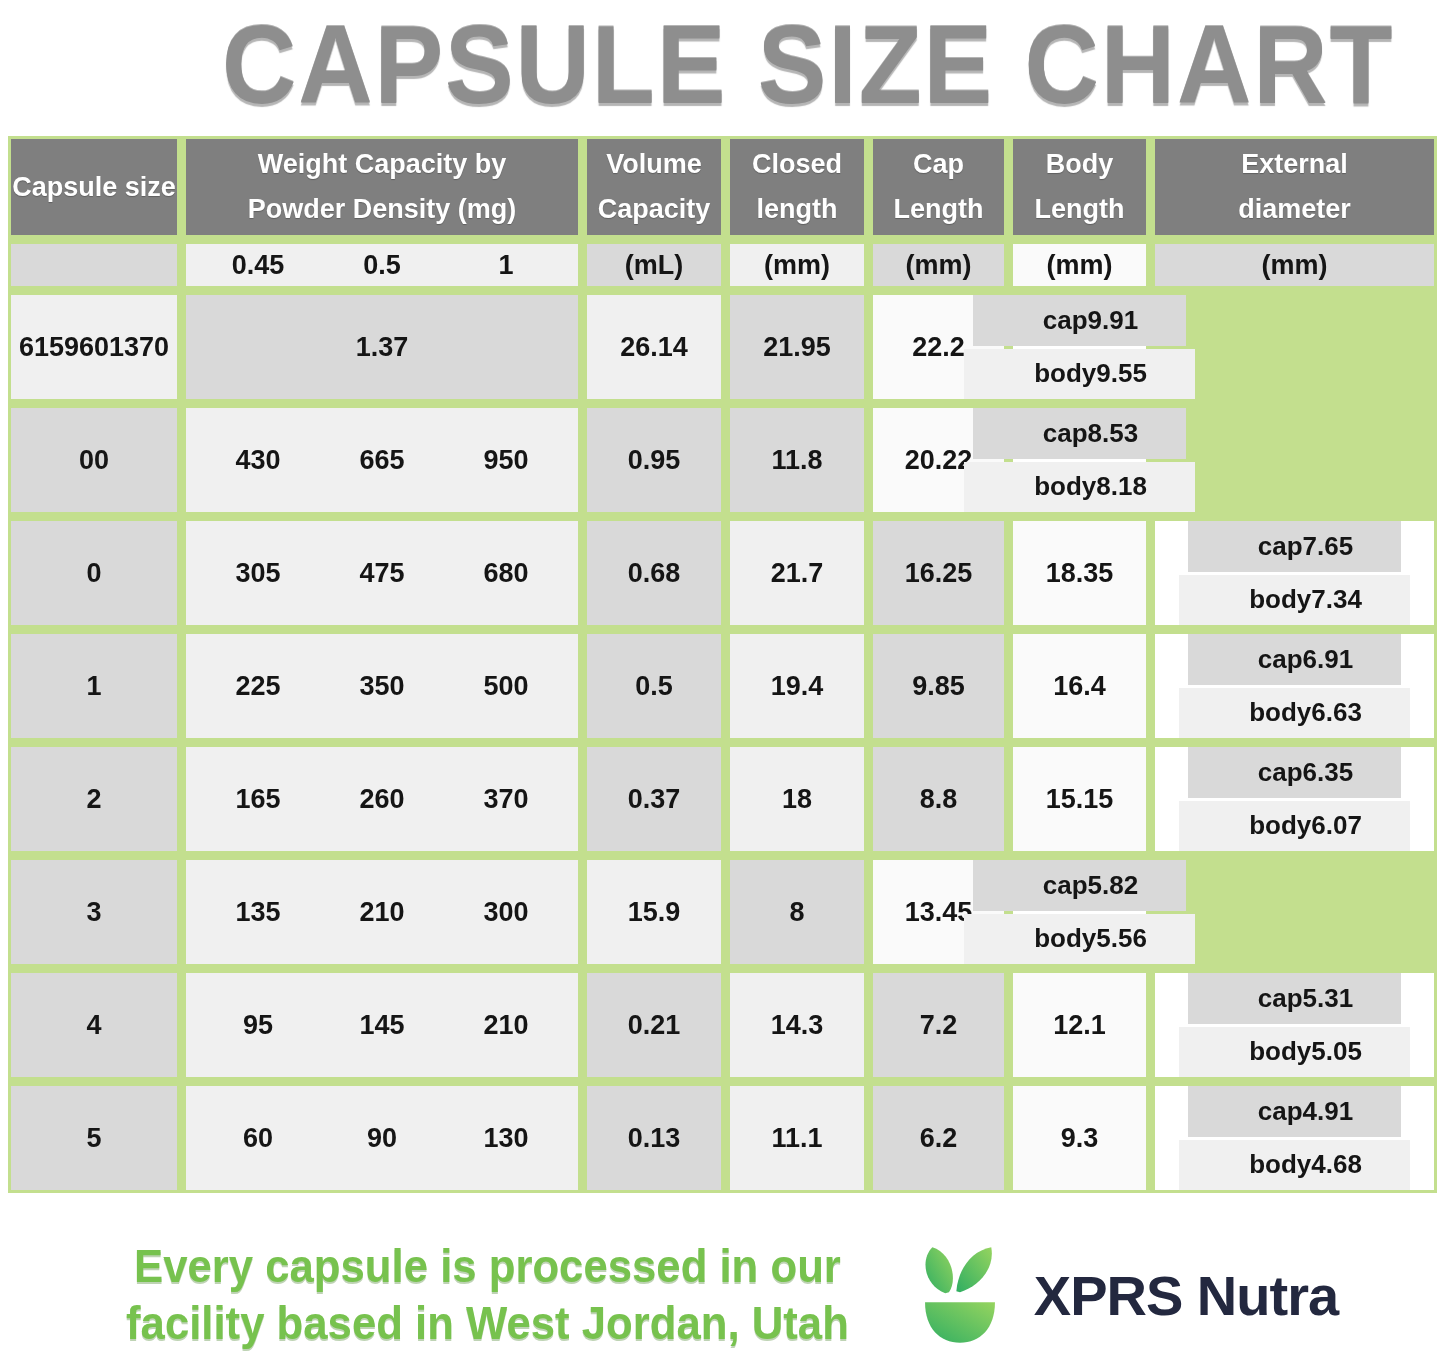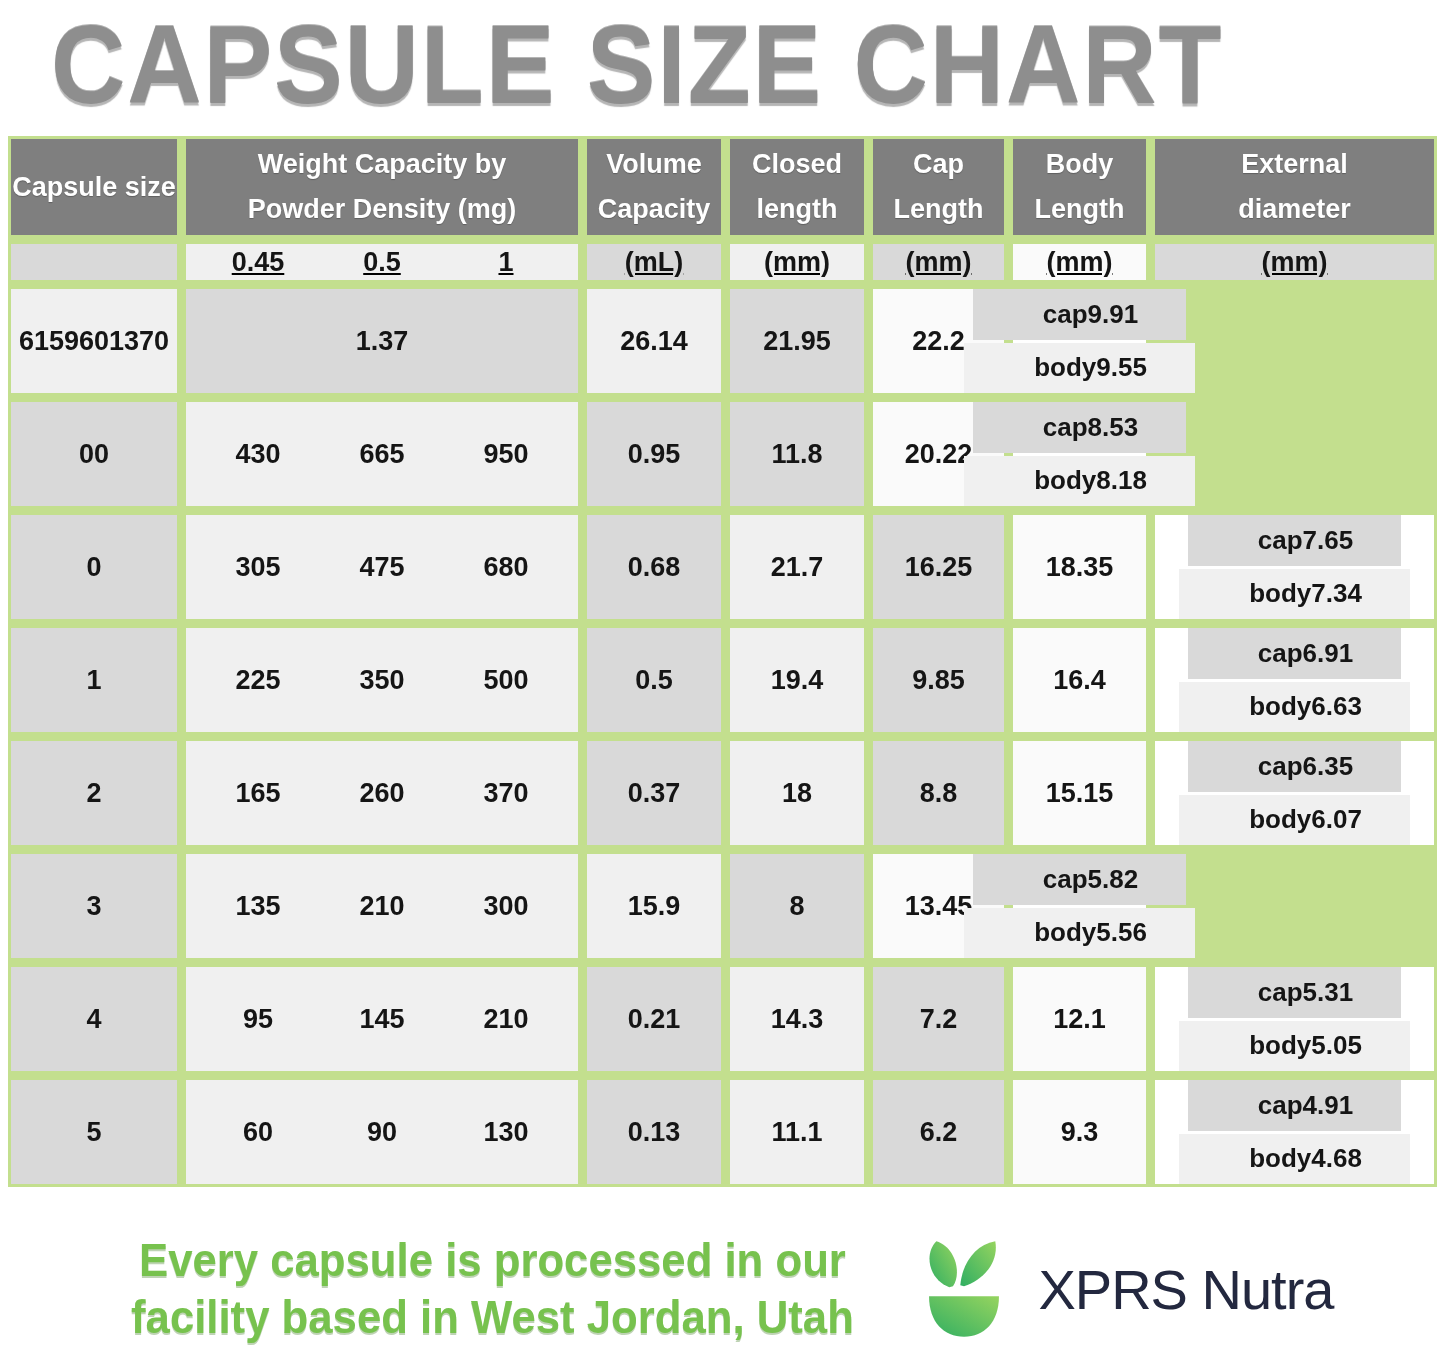--- a/index.html
+++ b/index.html
@@ -4,30 +4,30 @@
 <style>
   :root{
     --green:#c3df8e; --hdr:#7f7f7f; --gray:#d9d9d9; --light:#f0f0f0; --white:#fafafa;
     --title:#8e8e8e; --tag:#77c24e; --navy:#23283f; --lg1:#2fae62; --lg2:#96d45f;
   }
   *{box-sizing:border-box;margin:0;padding:0;}
   body{
     width:1445px;height:1362px;background:#ffffff;
     font-family:"Liberation Sans","DejaVu Sans",sans-serif;overflow:hidden;
   }
-  .title-wrap{height:128px;display:flex;align-items:center;justify-content:flex-start;}
+  .title-wrap{height:128px;display:flex;align-items:center;justify-content:flex-end;}
   .title{
     display:inline-block;font-size:112px;font-weight:bold;letter-spacing:2px;
     color:var(--title);transform:scaleX(0.92);white-space:nowrap;
     text-shadow:0 3px 1px rgba(90,90,90,.45), 0 -1px 0 #b5b5b5;
   }
   .t{margin:8px 8px;background:var(--green);padding:3px;display:flex;flex-direction:column;gap:9px;}
   .grid-row,.trow{display:grid;grid-template-columns:166px 392px 134px 134px 131px 133px 1fr;gap:9px;}
   .row-header{height:96px;}
-  .row-sub{height:36px;text-decoration:underline;}
+  .row-sub{height:42px;}
   .trow{height:104px;}
   .cell{display:flex;align-items:center;justify-content:center;font-weight:bold;font-size:27px;color:#151515;}
   .hcell{
     background:var(--hdr);color:#fff;font-weight:bold;font-size:27px;line-height:1.65;
     display:flex;flex-direction:column;align-items:center;justify-content:center;text-align:center;
     text-shadow:0 1px 1px rgba(0,0,0,.25);
   }
   .gray{background:var(--gray);}
   .light{background:var(--light);}
   .white{background:var(--white);}
@@ -36,21 +36,21 @@
   .ext-row{flex:1;display:flex;align-items:center;justify-content:space-between;padding:0 48px 0 70px;font-weight:bold;font-size:26px;color:#151515;}
   .ext-cap{background:var(--gray);}
   .ext-body{background:var(--light);}
   .footer{height:160px;margin-top:22px;display:flex;align-items:center;justify-content:center;gap:46px;}
   .tagline{
     color:var(--tag);font-weight:bold;font-size:46px;line-height:1.25;text-align:center;
     transform:scaleX(0.95);white-space:nowrap;
     text-shadow:0 2px 0 rgba(70,130,40,.35);
   }
   .brand{display:flex;align-items:center;gap:16px;}
-  .brand-name{color:var(--navy);font-weight:normal;font-size:56px;letter-spacing:-1px;white-space:nowrap;margin-left:12px;}
+  .brand-name{color:var(--navy);font-weight:bold;font-size:56px;letter-spacing:-1px;white-space:nowrap;margin-left:12px;}
 </style>
 </head>
 <body>
 
 <div class="title-wrap">
   <span class="title">CAPSULE SIZE CHART</span>
 </div>
 
 <div class="t">
 

